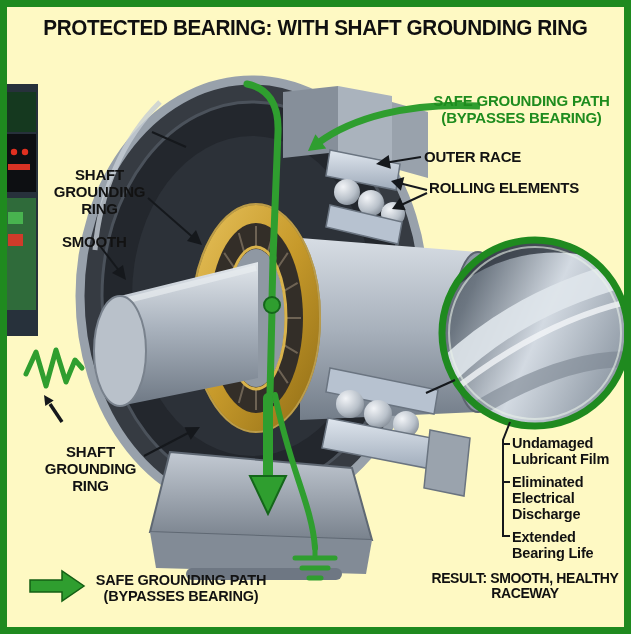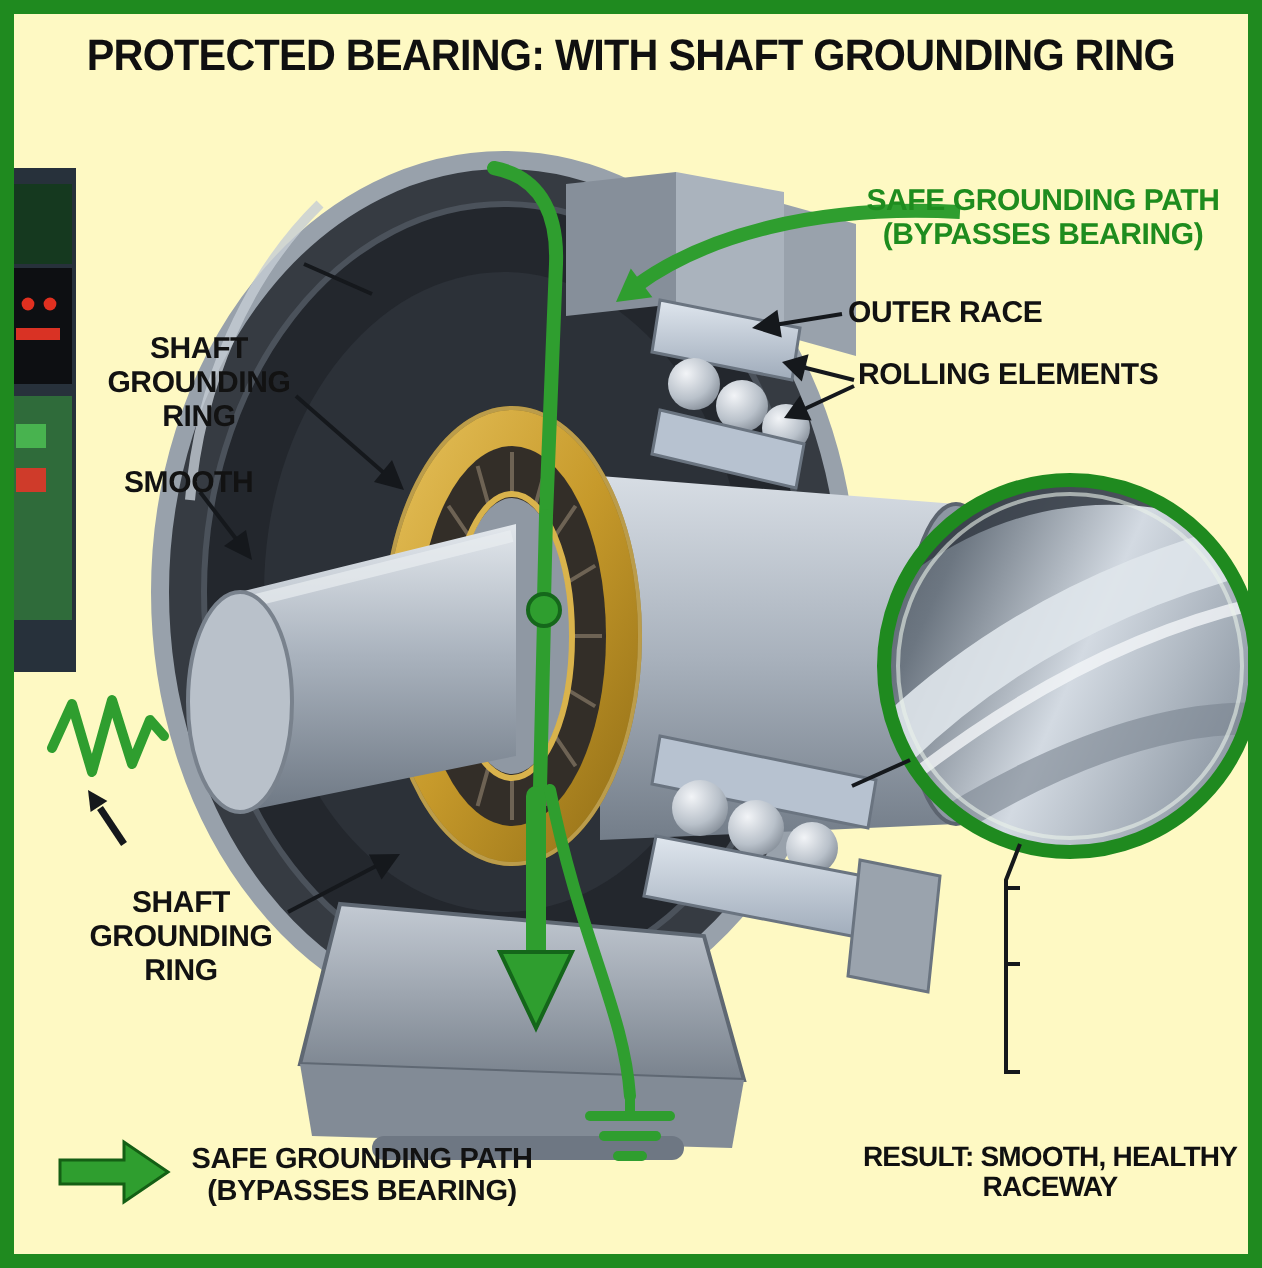--- a/index.html
+++ b/index.html
@@ -210,18 +210,23 @@
     <span>PROTECTED BEARING: WITH SHAFT GROUNDING RING</span>
   </div>
 
   <div class="lbl center" style="left:52px; top:167px; width:95px;">SHAFT GROUNDING RING</div>
   <div class="lbl" style="left:62px; top:234px;">SMOOTH</div>
   <div class="lbl center green-lbl" style="left:418px; top:93px; width:207px;">SAFE GROUNDING PATH (BYPASSES BEARING)</div>
   <div class="lbl" style="left:429px; top:180px;">ROLLING ELEMENTS</div>
   <div class="lbl" style="left:424px; top:149px;">OUTER RACE</div>
   <div class="lbl center" style="left:38px; top:444px; width:105px;">SHAFT GROUNDING RING</div>
 
+  <div class="benefits">
+    <div class="benefit">Undamaged Lubricant Film</div>
+    <div class="benefit">Eliminated Electrical Discharge</div>
+    <div class="benefit">Extended Bearing Life</div>
+  </div>
 
   <div class="legend-text">SAFE GROUNDING PATH (BYPASSES BEARING)</div>
   <div class="result">RESULT: SMOOTH, HEALTHY RACEWAY</div>
 
   <div class="frame"></div>
 </div>
 
 </body></html>

